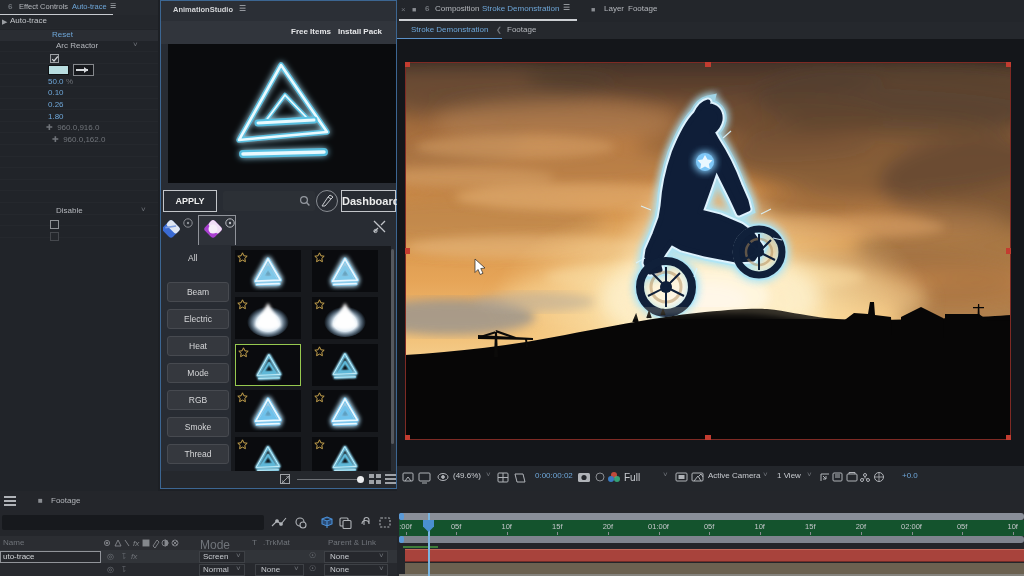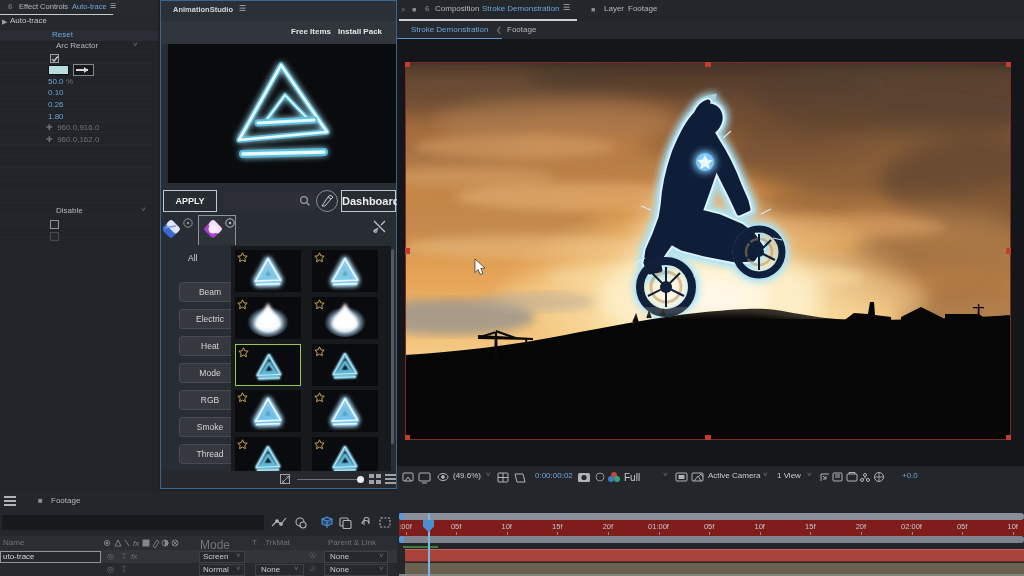--- a/index.html
+++ b/index.html
@@ -4,21 +4,21 @@
 <style>
 html,body{margin:0;padding:0;width:1024px;height:576px;overflow:hidden;background:#1d2025;}
 *{box-sizing:border-box;font-family:"Liberation Sans",sans-serif;}
 #app{position:relative;width:1024px;height:576px;background:#1d2025;}
 .abs{position:absolute;}
 .txt{position:absolute;white-space:nowrap;line-height:1.1;}
 .blue{color:#6ea6d8;}
 .gray{color:#b4b7bc;}
 .dim{color:#70747a;}
 .f8{font-size:8px;}
-.cat{position:absolute;left:6px;width:62px;height:20px;background:#35383e;border:1px solid #474a50;border-radius:3px;color:#d6d7d9;font-size:8.5px;text-align:center;line-height:18px;margin-left:12px;}
+.cat{position:absolute;left:6px;width:62px;height:20px;background:#35383e;border:1px solid #474a50;border-radius:3px;color:#d6d7d9;font-size:8.5px;text-align:center;line-height:18px;}
 .icbox{position:absolute;border:1px solid #9fa2a7;}
 </style>
 </head>
 <body>
 <div id="app">
 
   <div class="abs" id="ec" style="left:0;top:0;width:158px;height:491px;background:#212429;">
     <div class="abs" style="left:0;top:0;width:158px;height:15px;background:#26292e;"></div>
     <div class="abs" style="left:0;top:14px;width:113px;height:1px;background:#c8cbd0;"></div>
     <span class="txt dim" style="left:8px;top:3px;font-size:8px;font-weight:bold;">6</span>
@@ -41,21 +41,21 @@
     <div class="abs" style="left:48px;top:65px;width:21px;height:10px;background:#b8dde0;border:1px solid #101214;"></div>
     <div class="abs" style="left:73px;top:64px;width:21px;height:12px;background:#17191d;border:1px solid #85888c;"></div>
     <div class="abs" style="left:76px;top:69px;width:12px;height:2px;background:#d6d9dc;"></div>
     <div class="abs" style="left:84px;top:67px;width:0;height:0;border-left:4px solid #d6d9dc;border-top:3px solid transparent;border-bottom:3px solid transparent;"></div>
     <span class="txt blue f8" style="left:48px;top:78px;">50.0</span>
     <span class="txt dim f8" style="left:66px;top:78px;">%</span>
     <span class="txt blue f8" style="left:48px;top:89px;">0.10</span>
     <span class="txt blue f8" style="left:48px;top:101px;">0.26</span>
     <span class="txt blue f8" style="left:48px;top:113px;">1.80</span>
     <span class="txt dim f8" style="left:46px;top:124px;">✚&nbsp;&nbsp;960.0,916.0</span>
-    <span class="txt dim f8" style="left:46px;top:136px;text-align:right;">✚&nbsp;&nbsp;960.0,162.0</span>
+    <span class="txt dim f8" style="left:52px;top:136px;text-align:right;">✚&nbsp;&nbsp;960.0,162.0</span>
 
     <span class="txt gray f8" style="left:56px;top:207px;">Disable</span>
     <span class="txt dim" style="left:141px;top:206px;font-size:8px;">˅</span>
     <div class="abs" style="left:50px;top:220px;width:9px;height:9px;border:1px solid #8e9195;background:#24272c;"></div>
     <div class="abs" style="left:50px;top:232px;width:9px;height:9px;border:1px solid #45484d;background:#24272c;"></div>
   </div>
 
   <div class="abs" id="as" style="left:160px;top:0;width:237px;height:489px;background:#282c33;border:1px solid #3c6692;">
     <div class="abs" style="left:0;top:0;width:235px;height:20px;background:#2b2f36;"></div>
     <span class="txt" style="left:12px;top:5px;font-size:7.5px;font-weight:bold;color:#d3d5d8;">AnimationStudio</span>
@@ -705,21 +705,21 @@
     <div class="abs" style="left:255px;top:73px;width:49px;height:12px;background:#26282d;border:1px solid #3e4146;"></div>
     <span class="txt" style="left:261px;top:75px;font-size:8px;color:#c8cbd0;">None</span>
     <span class="txt dim" style="left:294px;top:74px;font-size:8px;">˅</span>
     <span class="txt dim" style="left:309px;top:74px;font-size:8px;">☉</span>
     <div class="abs" style="left:324px;top:73px;width:64px;height:12px;background:#26282d;border:1px solid #3e4146;"></div>
     <span class="txt" style="left:330px;top:75px;font-size:8px;color:#c8cbd0;">None</span>
     <span class="txt dim" style="left:379px;top:74px;font-size:8px;">˅</span>
 
     <div class="abs" style="left:399px;top:22px;width:625px;height:7px;background:#8a8f99;border-radius:3px;"></div>
     <div class="abs" style="left:399px;top:22px;width:5px;height:7px;background:#5a9ad8;border-radius:2px;"></div>
-    <div id="ruler" class="abs" style="left:399px;top:29px;width:625px;height:16px;background:#7f1d1d;">
+    <div id="ruler" class="abs" style="left:399px;top:29px;width:625px;height:16px;background:#14532d;">
         <span style="position:absolute;left:-8.5px;top:2px;width:30px;text-align:center;font-size:7.5px;color:#c6c8cc;">:00f</span>
         <div style="position:absolute;left:6.5px;top:12px;width:1px;height:3px;background:#8a8d92;"></div>
         <span style="position:absolute;left:42.1px;top:2px;width:30px;text-align:center;font-size:7.5px;color:#c6c8cc;">05f</span>
         <div style="position:absolute;left:57.1px;top:12px;width:1px;height:3px;background:#8a8d92;"></div>
         <span style="position:absolute;left:92.7px;top:2px;width:30px;text-align:center;font-size:7.5px;color:#c6c8cc;">10f</span>
         <div style="position:absolute;left:107.7px;top:12px;width:1px;height:3px;background:#8a8d92;"></div>
         <span style="position:absolute;left:143.3px;top:2px;width:30px;text-align:center;font-size:7.5px;color:#c6c8cc;">15f</span>
         <div style="position:absolute;left:158.3px;top:12px;width:1px;height:3px;background:#8a8d92;"></div>
         <span style="position:absolute;left:193.9px;top:2px;width:30px;text-align:center;font-size:7.5px;color:#c6c8cc;">20f</span>
         <div style="position:absolute;left:208.9px;top:12px;width:1px;height:3px;background:#8a8d92;"></div>

